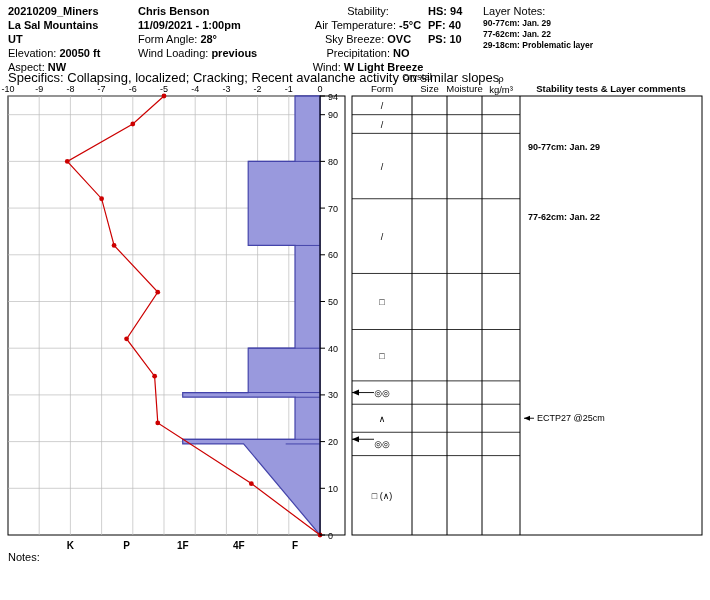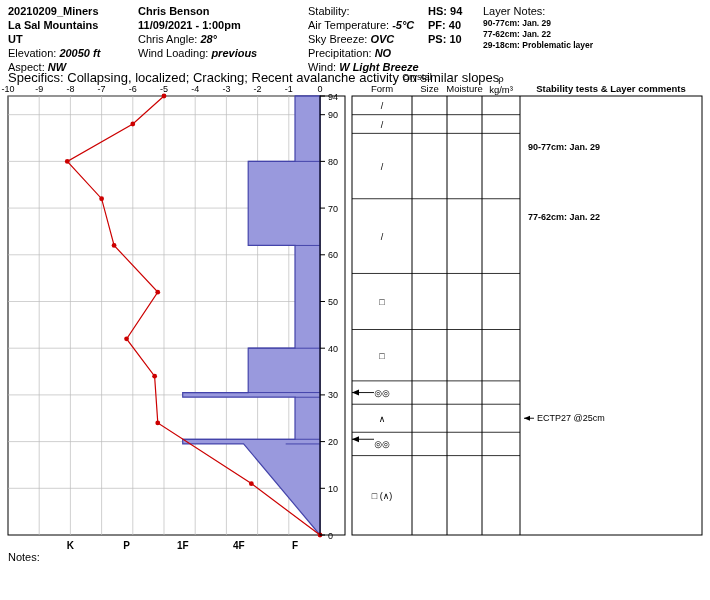--- a/index.html
+++ b/index.html
@@ -2,25 +2,25 @@
 <html><head>
 <meta charset="utf-8">
 <style>
   html,body{margin:0;padding:0;}
   body{width:710px;height:600px;background:#ffffff;font-family:"Liberation Sans",sans-serif;color:#000;position:relative;overflow:hidden;}
   .hdr{position:absolute;left:0;top:0;width:710px;height:72px;}
   .hdr .col{position:absolute;font-size:11px;line-height:14px;}
   .b{font-weight:bold;}
   #col1{left:8px;top:4px;width:130px;}
   #col2{left:138px;top:4px;width:170px;}
-  #col3{left:308px;top:4px;width:120px;}
+  #col3{left:308px;top:4px;width:120px;text-align:center;}
   #col4{left:428px;top:4px;width:60px;}
   #col5{left:483px;top:4px;width:220px;}
   .kv{white-space:nowrap;}
-  .kv .v{font-weight:bold;font-style:italic;}
+  .kv .v{font-weight:bold;}
   #specifics{position:absolute;left:8px;top:70px;font-size:13px;white-space:nowrap;}
   #notes{position:absolute;left:8px;top:551px;font-size:11px;}
   svg{position:absolute;left:0;top:0;}
   .tick{font-size:9px;font-family:"Liberation Sans",sans-serif;}
   .hd{font-size:9.5px;font-family:"Liberation Sans",sans-serif;}
   .hdb{font-size:9.5px;font-weight:bold;font-family:"Liberation Sans",sans-serif;}
   .lnote{font-size:9px;font-weight:bold;font-family:"Liberation Sans",sans-serif;}
   .hardlbl{font-size:10px;font-weight:bold;font-family:"Liberation Sans",sans-serif;}
   .logo{position:absolute;left:34px;top:138px;width:120px;height:52px;}
 </style>
@@ -40,21 +40,21 @@
     <div class="kv">
       <span>Aspect:</span>
       <span class="v">NW</span>
     </div>
   </div>
 
   <div class="col" id="col2">
     <div class="b">Chris Benson</div>
     <div class="b">11/09/2021 - 1:00pm</div>
     <div class="kv">
-      <span>Chris Angle:</span>
+      <span>Form Angle:</span>
       <span class="v">28°</span>
     </div>
     <div class="kv">
       <span>Wind Loading:</span>
       <span class="v">previous</span>
     </div>
   </div>
 
   <div class="col" id="col3">
     <div>Stability:</div>

